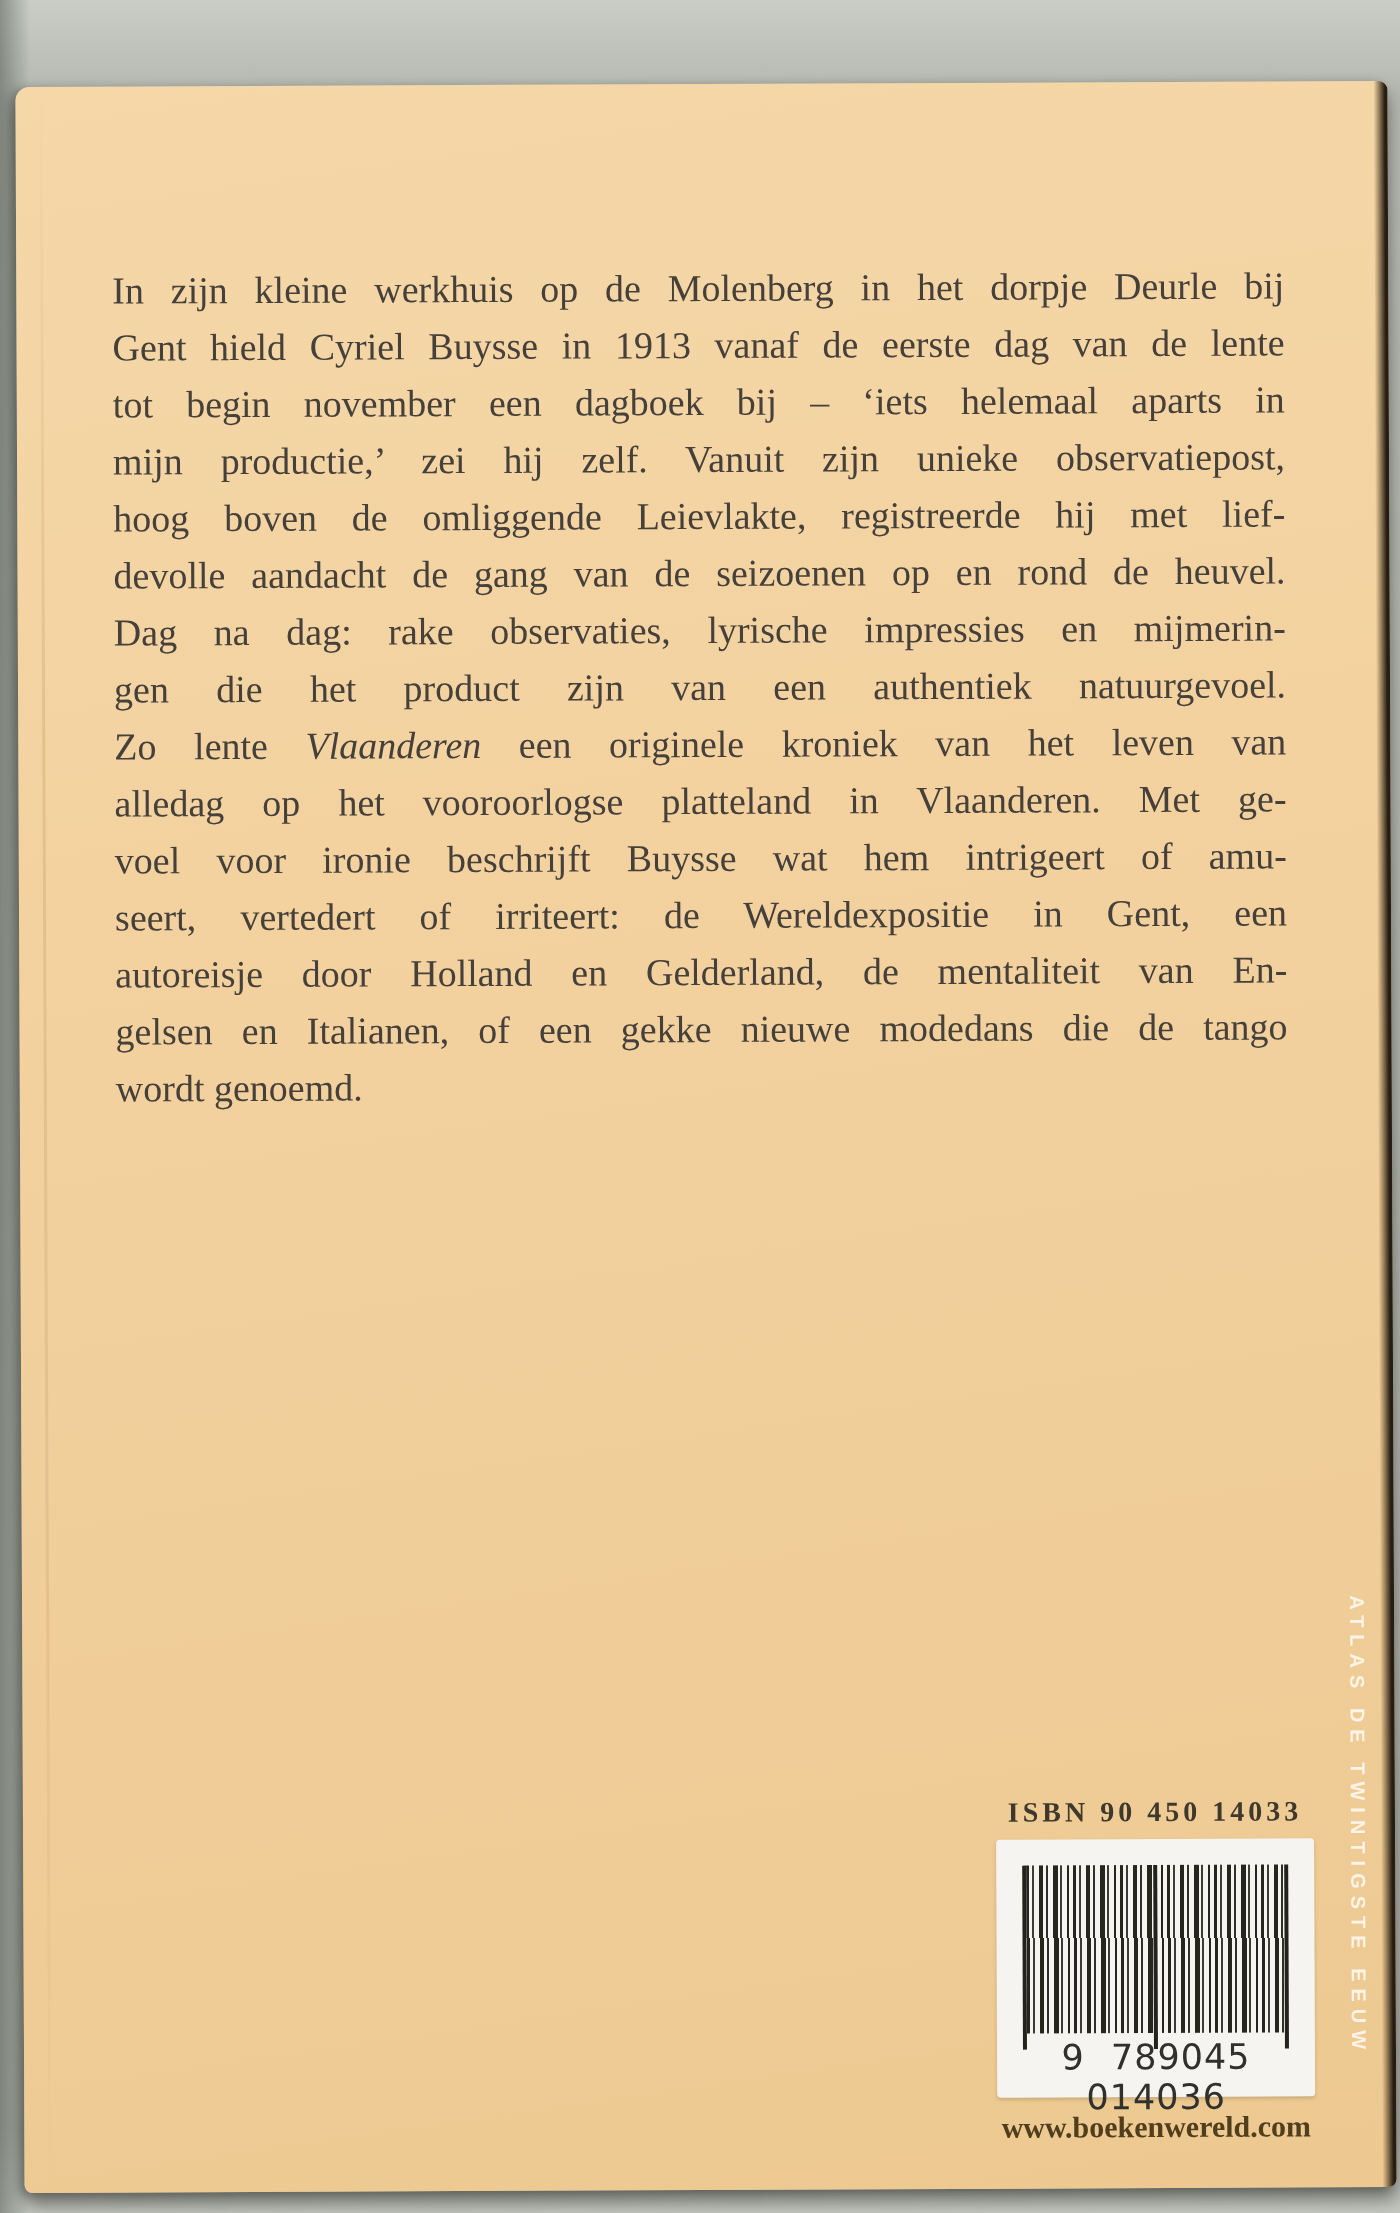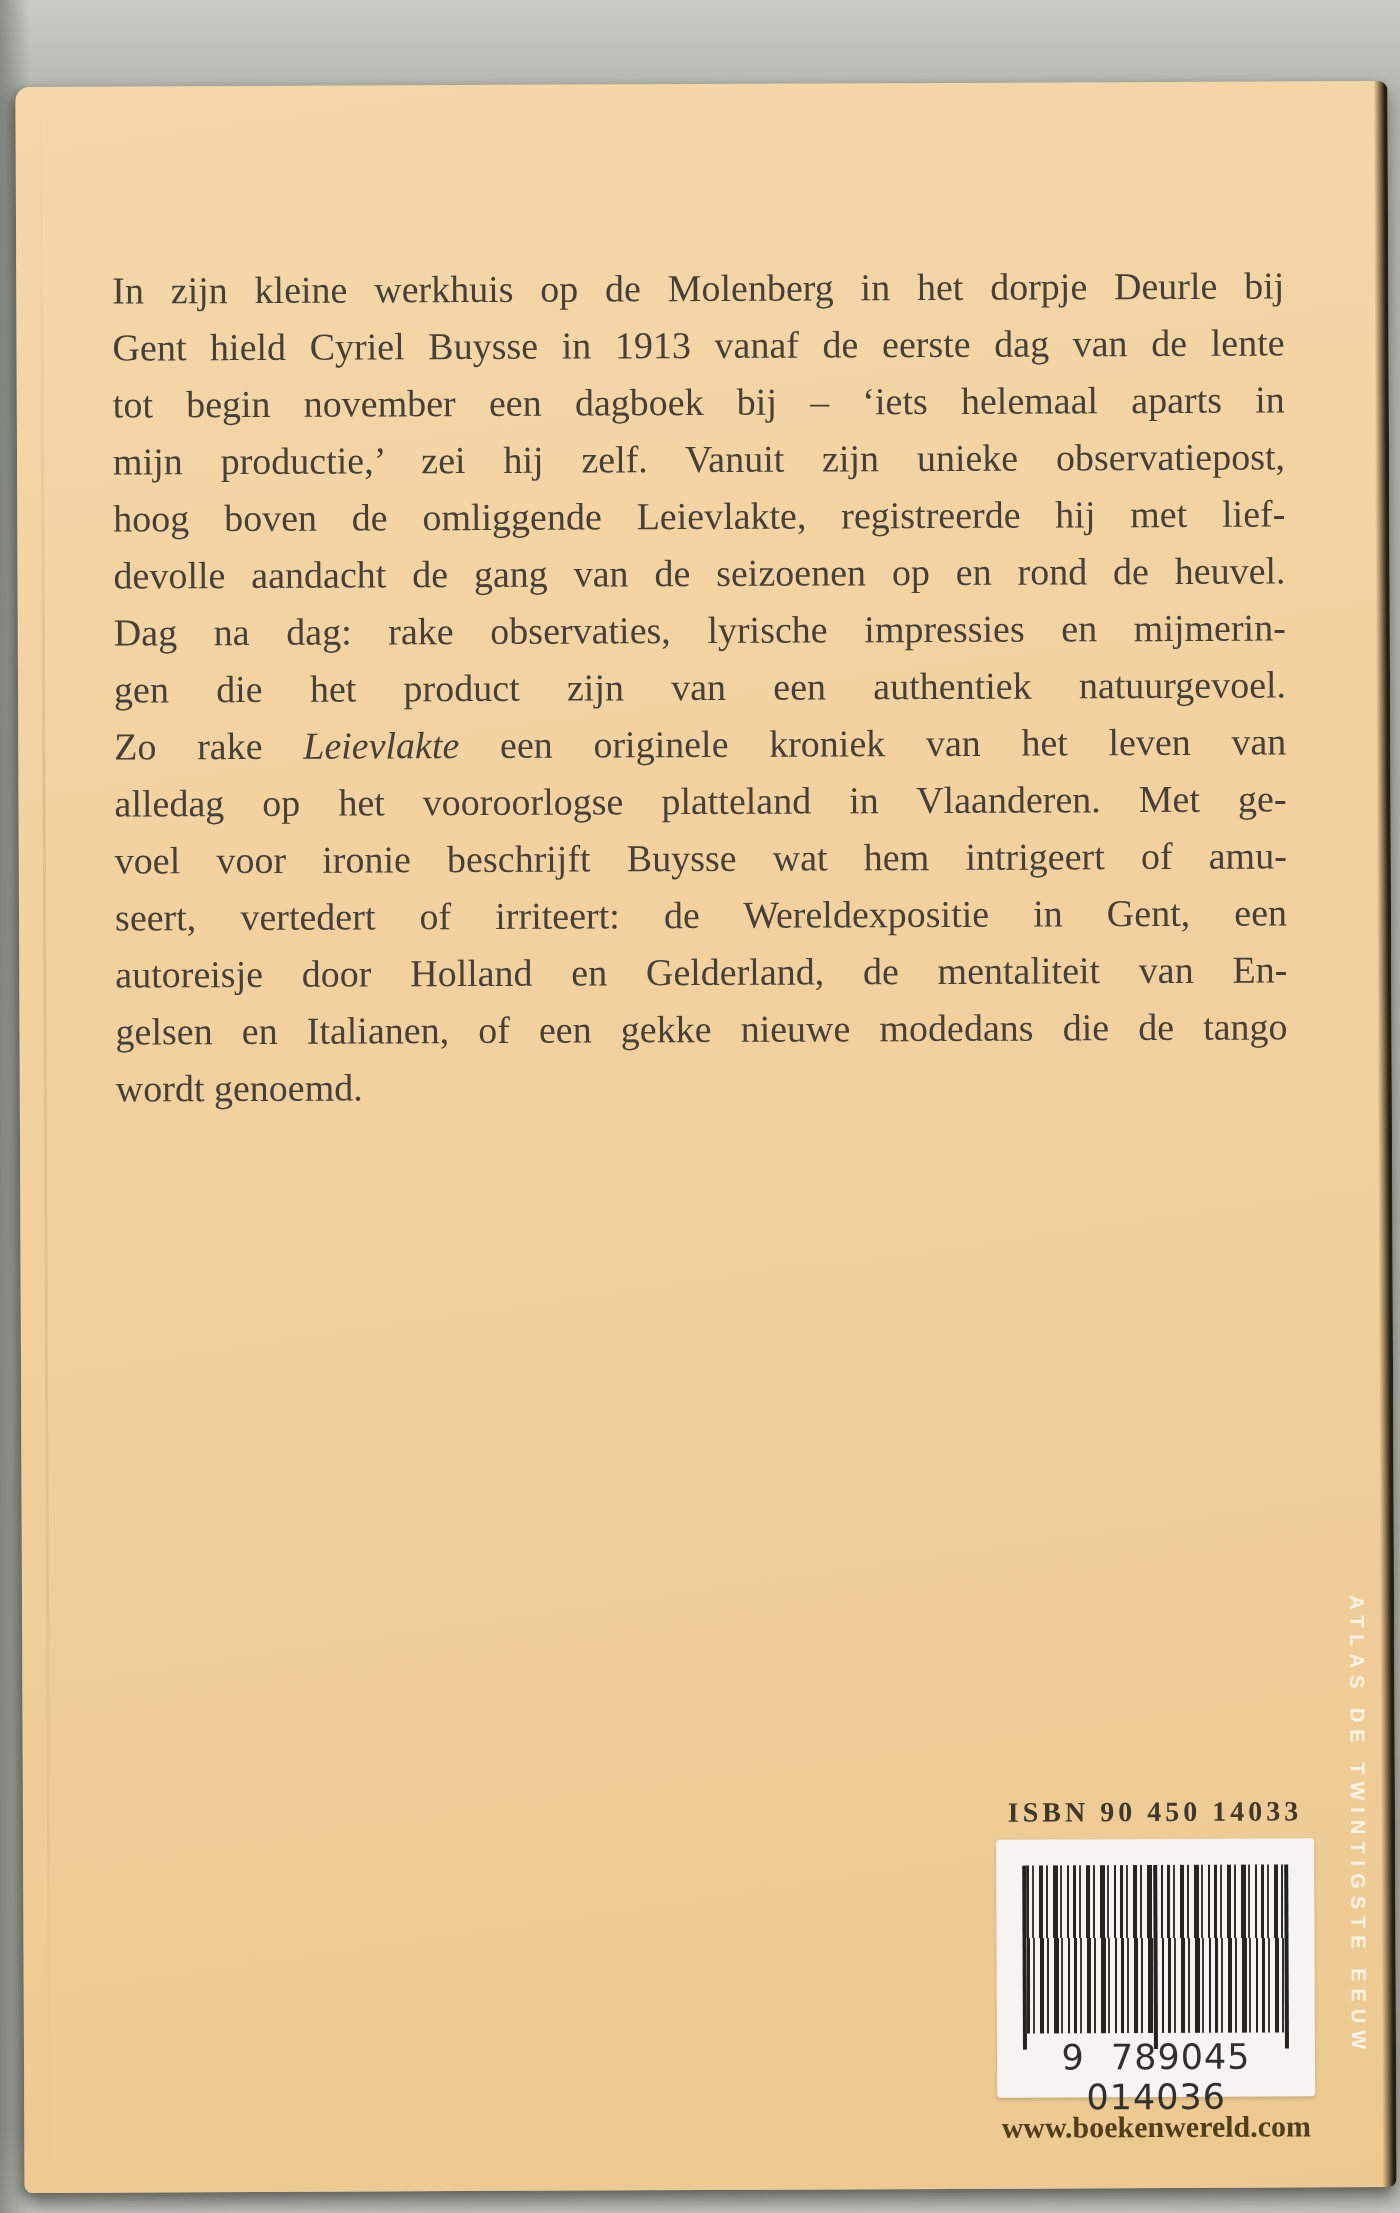--- a/index.html
+++ b/index.html
@@ -86,21 +86,21 @@
 
   <div class="blurb">
     <div class="blurb-line">In zijn kleine werkhuis op de Molenberg in het dorpje Deurle bij</div>
     <div class="blurb-line">Gent hield Cyriel Buysse in 1913 vanaf de eerste dag van de lente</div>
     <div class="blurb-line">tot begin november een dagboek bij – ‘iets helemaal aparts in</div>
     <div class="blurb-line">mijn productie,’ zei hij zelf. Vanuit zijn unieke observatiepost,</div>
     <div class="blurb-line">hoog boven de omliggende Leievlakte, registreerde hij met lief-</div>
     <div class="blurb-line">devolle aandacht de gang van de seizoenen op en rond de heuvel.</div>
     <div class="blurb-line">Dag na dag: rake observaties, lyrische impressies en mijmerin-</div>
     <div class="blurb-line">gen die het product zijn van een authentiek natuurgevoel.</div>
-    <div class="blurb-line"><span>Zo rake </span><span class="italic">Leievlakte</span><span> een originele kroniek van het leven van</span></div>
+    <div class="blurb-line"><span>Zo lente </span><span class="italic">Vlaanderen</span><span> een originele kroniek van het leven van</span></div>
     <div class="blurb-line">alledag op het vooroorlogse platteland in Vlaanderen. Met ge-</div>
     <div class="blurb-line">voel voor ironie beschrijft Buysse wat hem intrigeert of amu-</div>
     <div class="blurb-line">seert, vertedert of irriteert: de Wereldexpositie in Gent, een</div>
     <div class="blurb-line">autoreisje door Holland en Gelderland, de mentaliteit van En-</div>
     <div class="blurb-line">gelsen en Italianen, of een gekke nieuwe modedans die de tango</div>
     <div class="blurb-line last">wordt genoemd.</div>
   </div>
 
   <div class="isbn">ISBN 90 450 14033</div>
 

